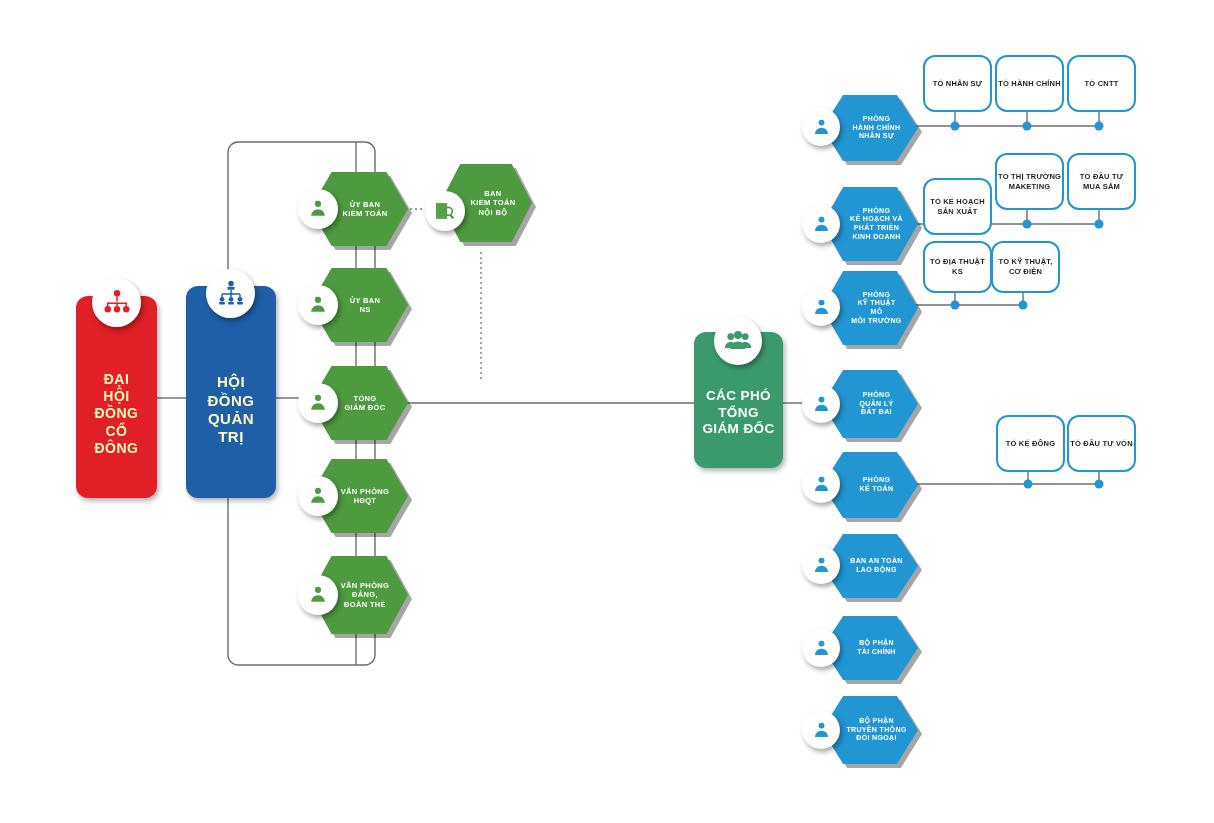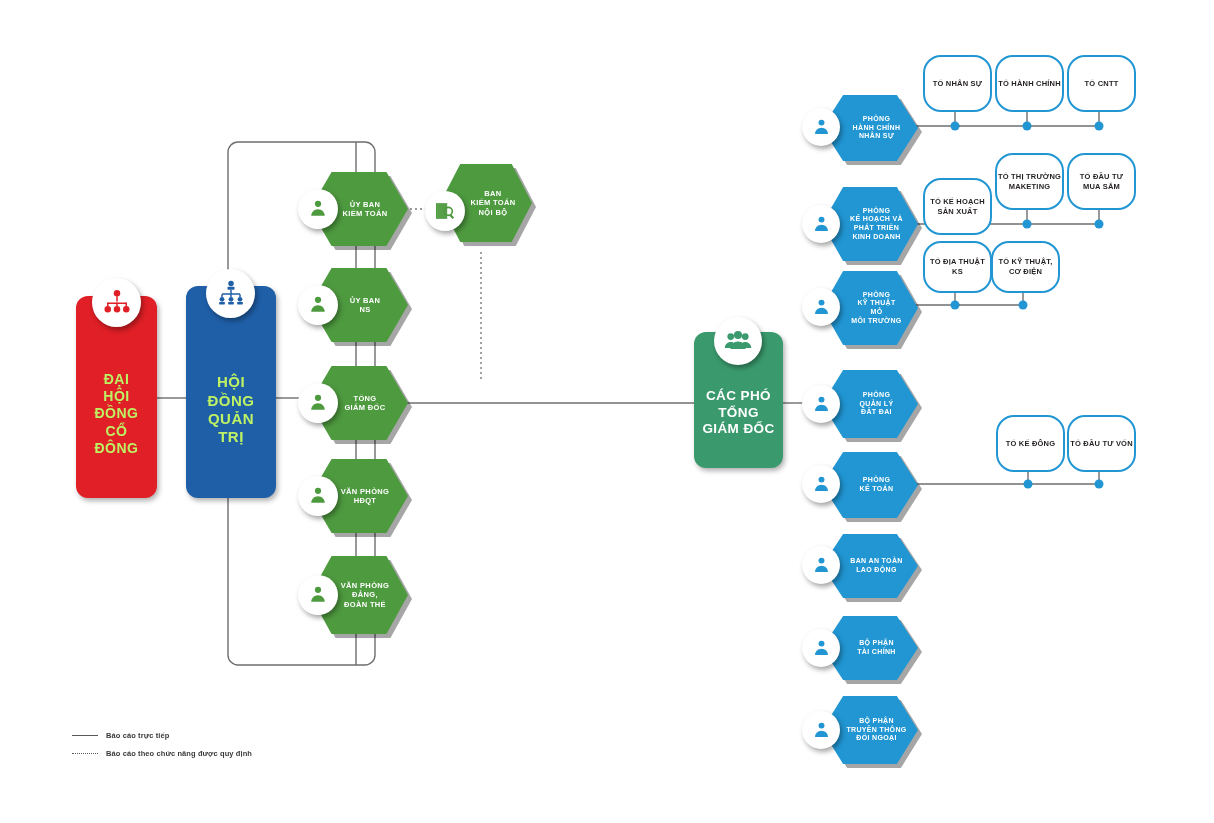--- a/index.html
+++ b/index.html
@@ -13,21 +13,21 @@
   #wires{position:absolute;left:0;top:0;width:1214px;height:823px;}
 
   
   .pillar{
     position:absolute;border-radius:12px;
     display:flex;align-items:center;justify-content:center;
     box-shadow:2px 3px 5px rgba(0,0,0,.30);
     z-index:6;
   }
   .pillar .ptext{
-    color:#bef264;text-align:center;font-weight:700;
+    color:#fef9c3;text-align:center;font-weight:700;
     letter-spacing:.5px;line-height:1.22;
     white-space:pre-line;
   }
   .pillar.red{background:#e01f26;}
   .pillar.blue{background:#1f5fa8;}
 
   
   .badge{
     position:absolute;border-radius:50%;background:#fff;
     box-shadow:2px 3px 5px rgba(0,0,0,.35);
@@ -58,21 +58,21 @@
     box-shadow:2px 3px 5px rgba(0,0,0,.30);
     display:flex;align-items:center;justify-content:center;z-index:6;
   }
   .greencard .ptext{
     color:#fff;text-align:center;font-weight:700;line-height:1.22;
     white-space:pre-line;letter-spacing:.4px;
   }
 
   
   .leaf{
-    position:absolute;border:2px solid #2196d3;border-radius:18px;
+    position:absolute;border:2px solid #2196d3;border-radius:12px;
     background:#fff;display:flex;align-items:center;justify-content:center;
     z-index:6;
   }
   .leaf span{
     color:#231f20;font-weight:700;text-align:center;
     font-size:7.5px;line-height:1.3;letter-spacing:.2px;white-space:pre-line;
   }
 
   
   #legend{position:absolute;left:72px;top:726px;z-index:8;}
@@ -441,24 +441,14 @@
 CƠ ĐIỆN</span>
   </div>
 
   <div class="leaf" style="left:996px;top:415px;width:65px;height:53px;">
     <span>TỔ KẾ ĐÔNG</span>
   </div>
   <div class="leaf" style="left:1067px;top:415px;width:65px;height:53px;">
     <span>TỔ ĐẦU TƯ VỐN</span>
   </div>
 
-  <div id="legend">
-    <div class="legrow">
-      <span class="legline solid"></span>
-      <span class="legtxt">Báo cáo trực tiếp</span>
-    </div>
-    <div class="legrow">
-      <span class="legline dotted"></span>
-      <span class="legtxt">Báo cáo theo chức năng được quy định</span>
-    </div>
-  </div>
 
 </div>
 
 </body></html>

